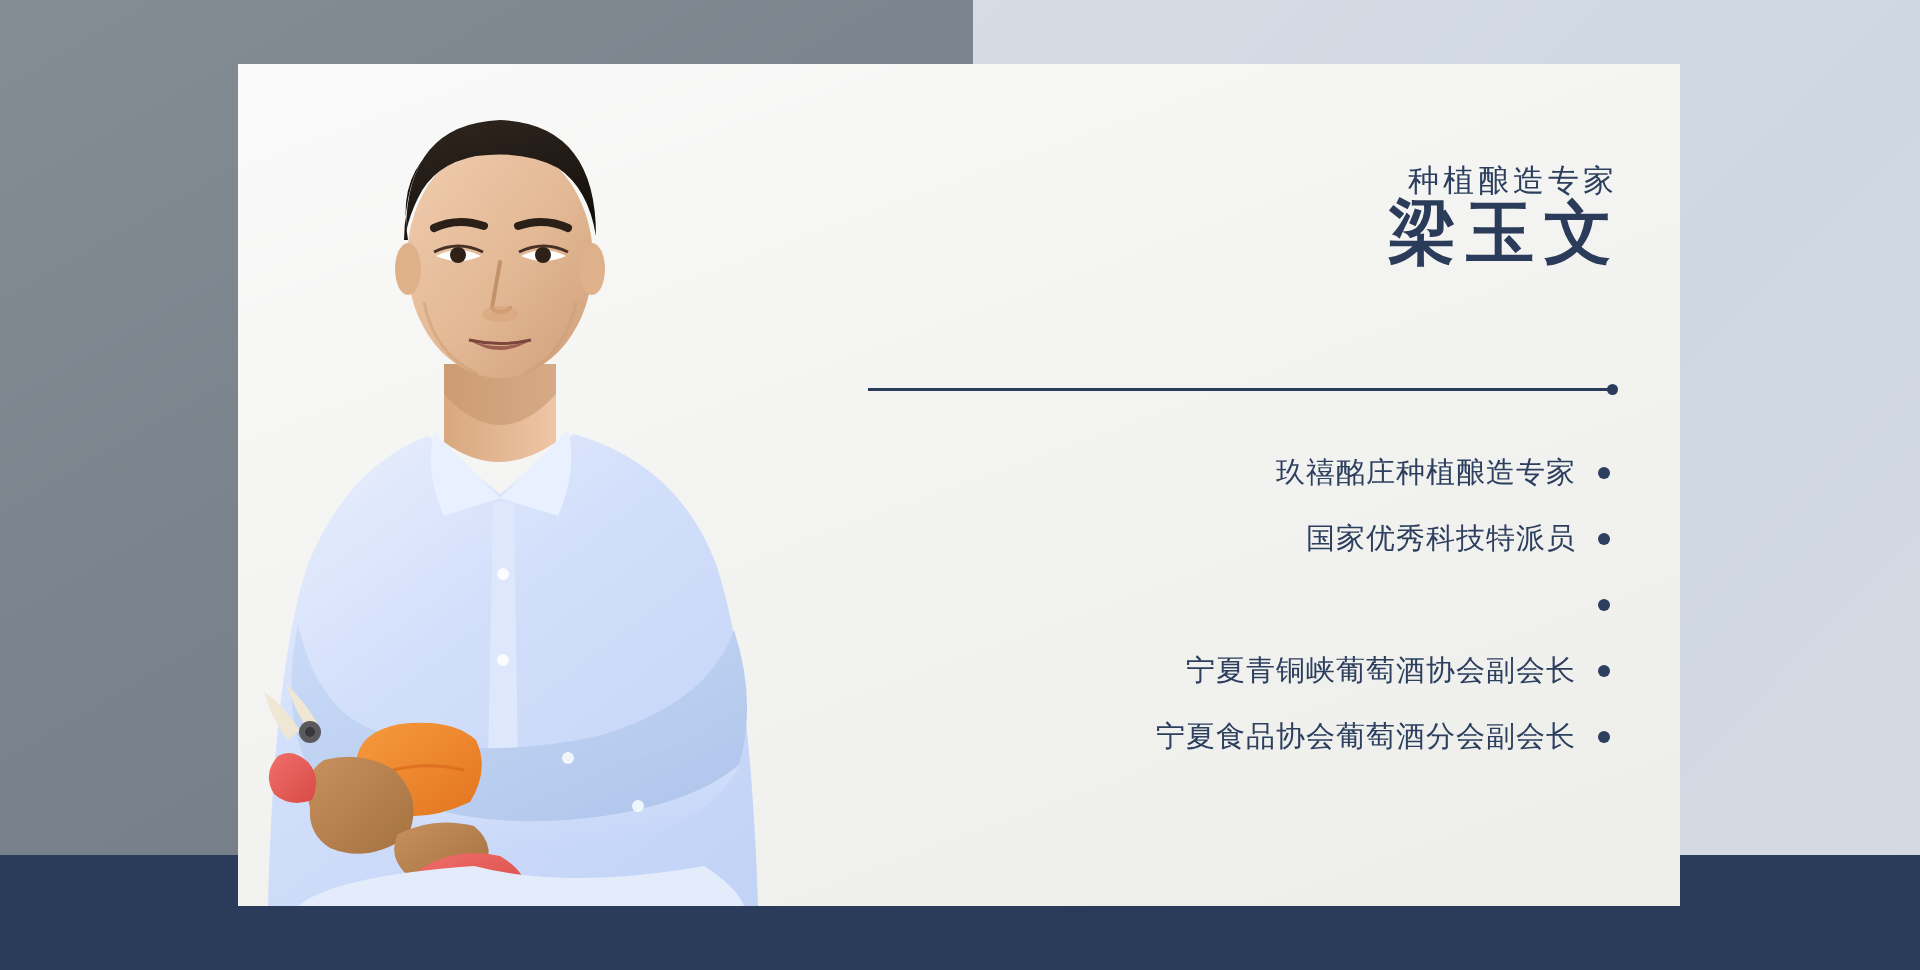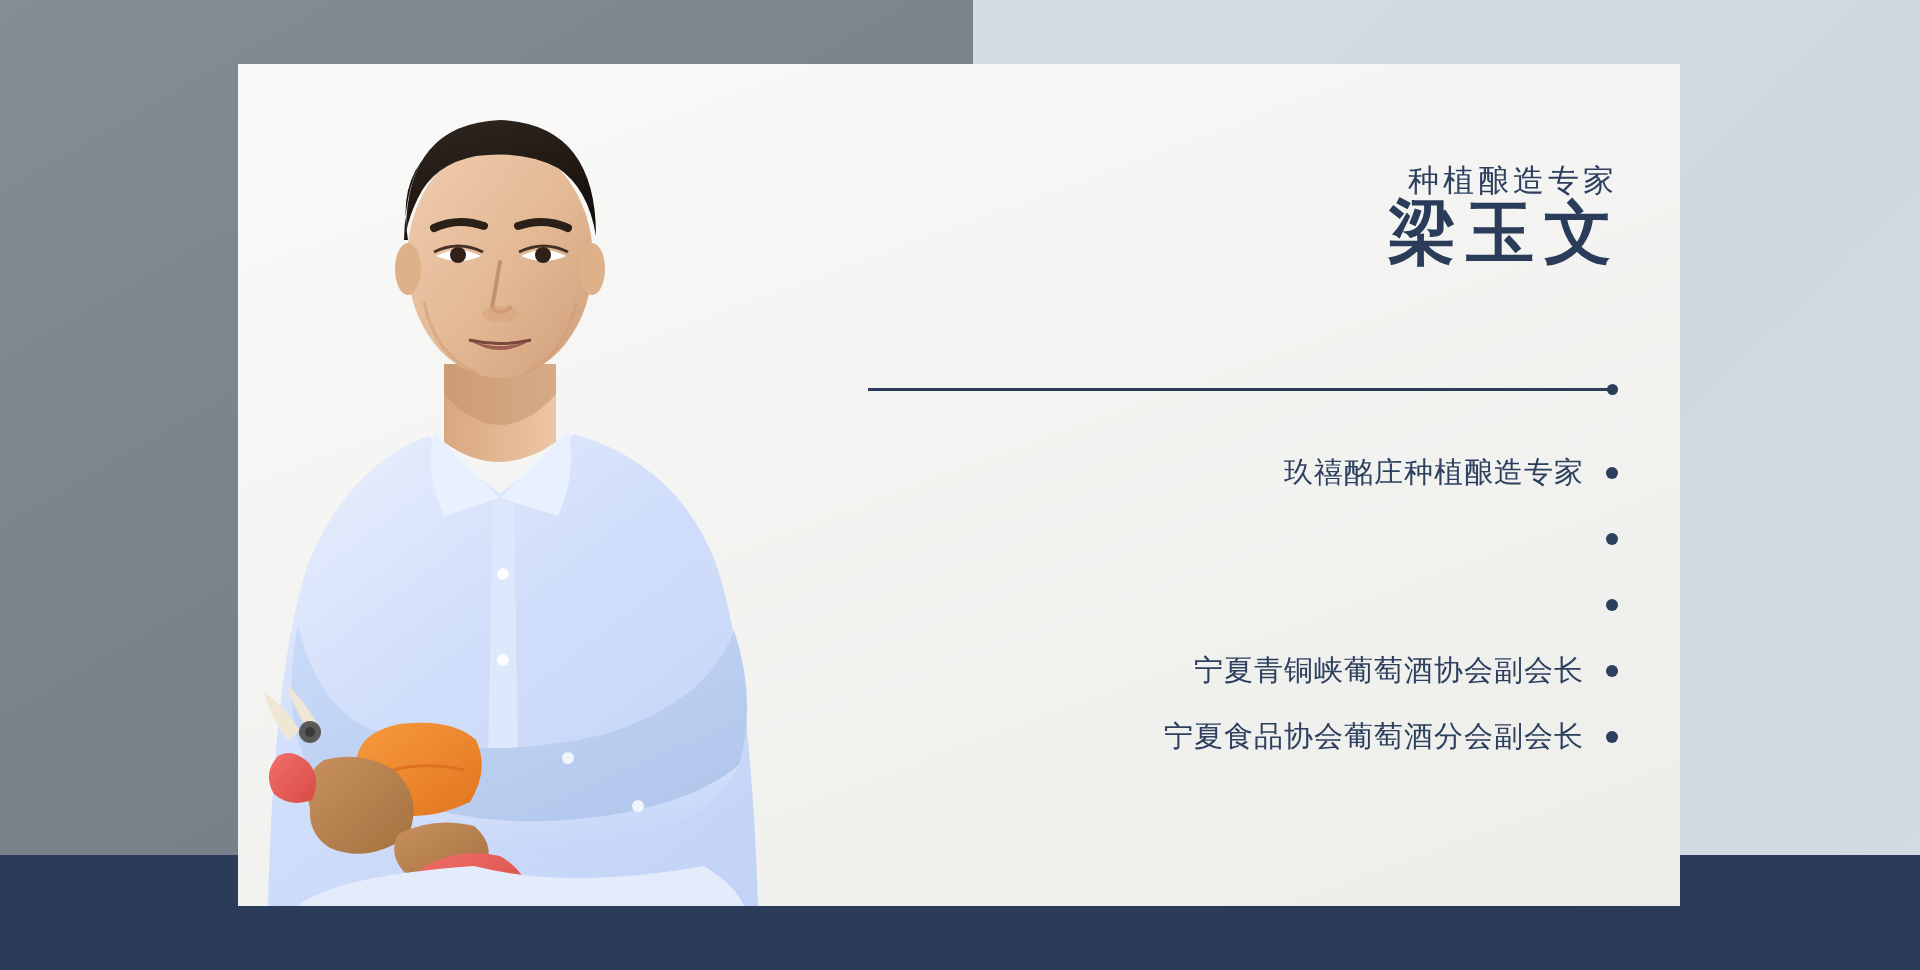--- a/index.html
+++ b/index.html
@@ -117,21 +117,21 @@
     right: 0;
     top: 0;
     width: 11px;
     height: 11px;
     border-radius: 50%;
     background: #2b3c5a;
   }
 
   .cred-list {
     position: absolute;
-    right: 62px;
+    right: 70px;
     top: 382px;
     width: 690px;
     list-style: none;
     margin: 0;
     padding: 0;
   }
   .cred-item {
     display: flex;
     align-items: center;
     justify-content: flex-end;
@@ -280,20 +280,21 @@
         <div class="divider-line"></div>
         <div class="divider-dot"></div>
       </div>
 
       <ul class="cred-list">
         <li class="cred-item">
           <span class="cred-text">玖禧酩庄种植酿造专家</span>
           <span class="cred-dot"></span>
         </li>
         <li class="cred-item">
+          <span class="cred-text">国家优秀科技特派员</span>
           <span class="cred-dot"></span>
         </li>
         <li class="cred-item">
           <span class="cred-dot"></span>
         </li>
         <li class="cred-item">
           <span class="cred-text">宁夏青铜峡葡萄酒协会副会长</span>
           <span class="cred-dot"></span>
         </li>
         <li class="cred-item">

